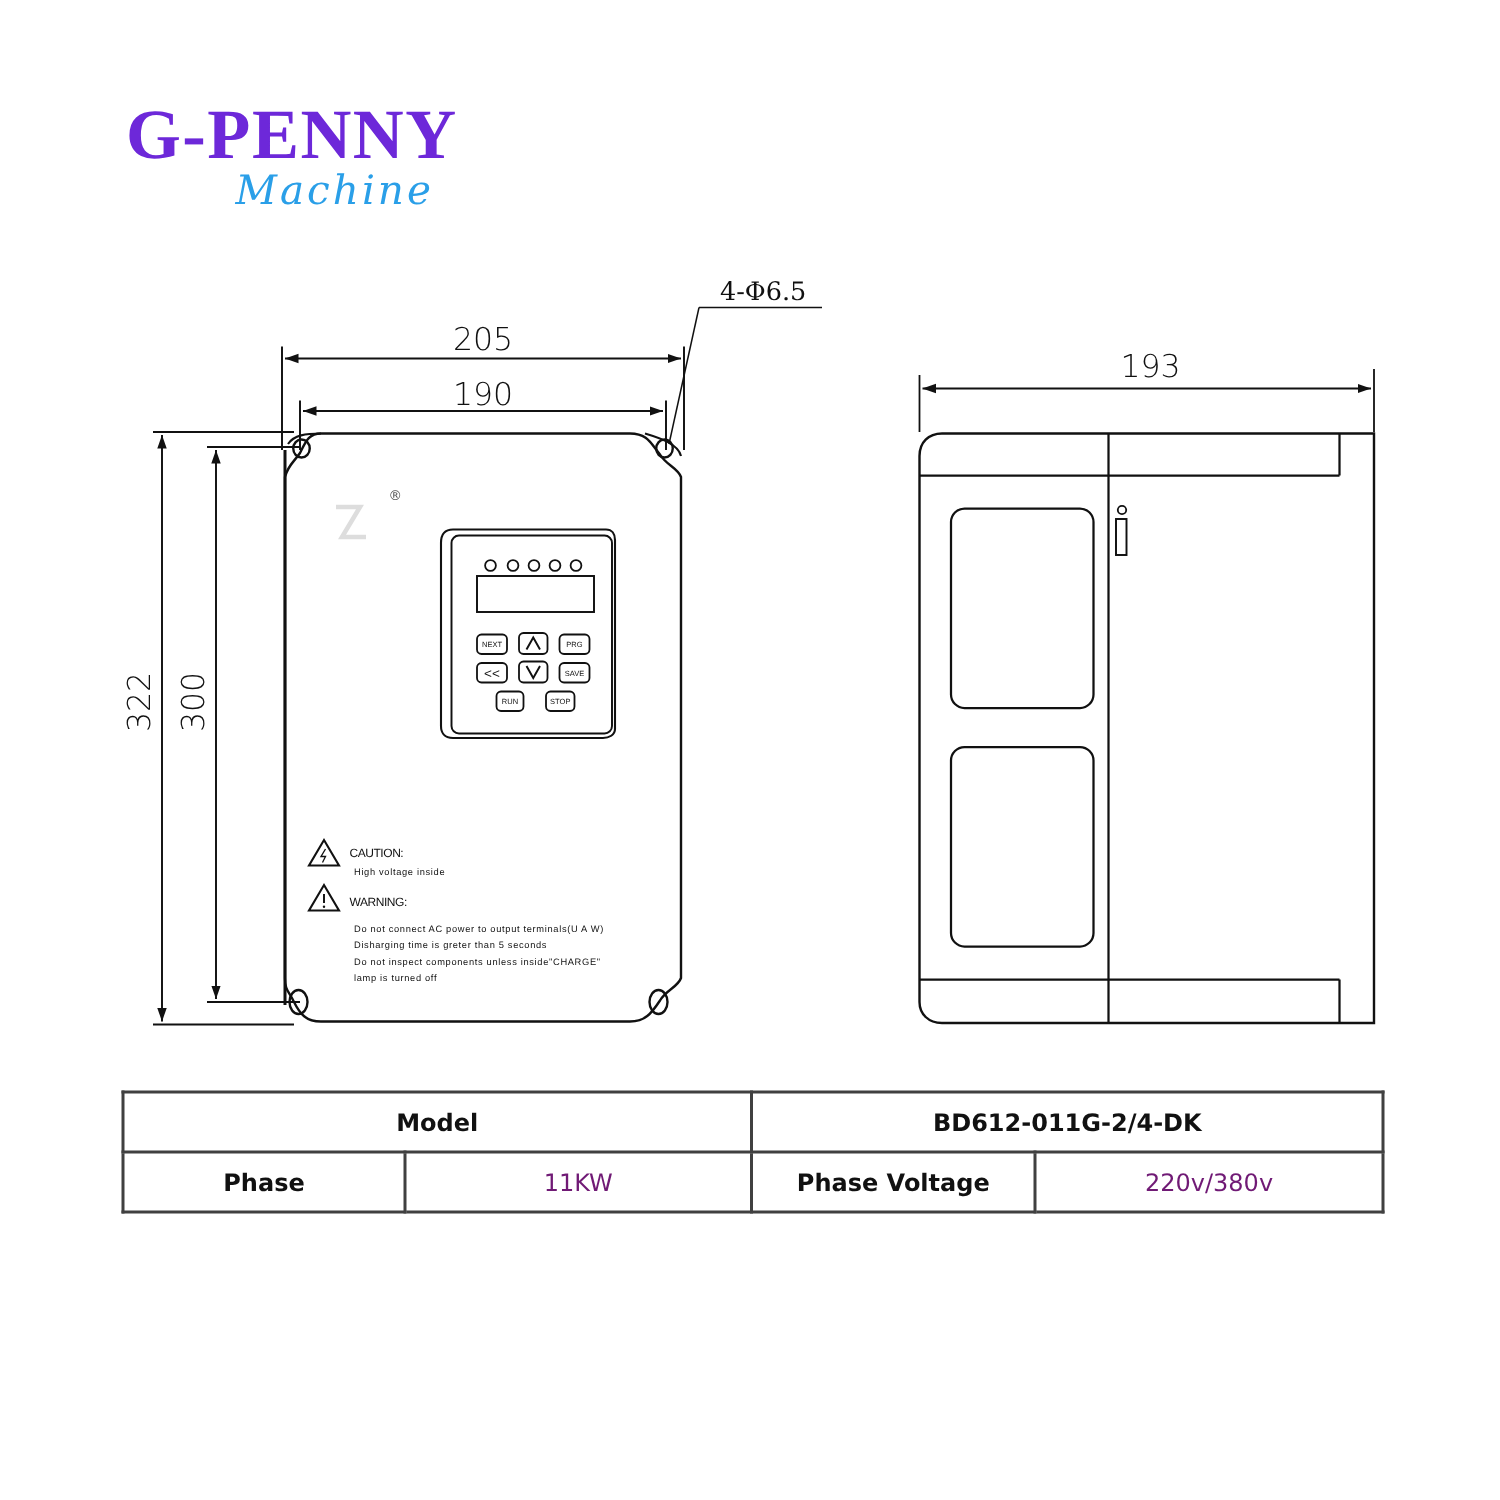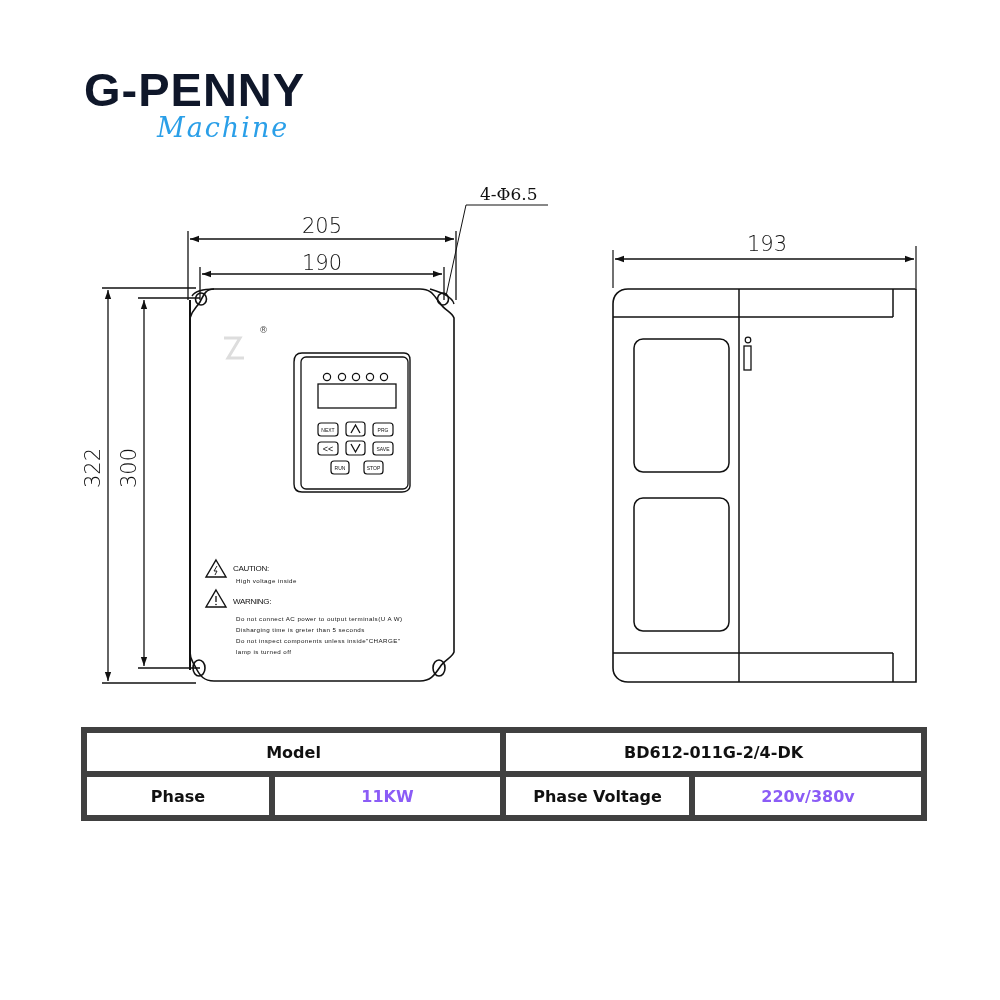--- a/index.html
+++ b/index.html
@@ -7,29 +7,29 @@
   .logo { position: absolute; left: 84px; top: 62px; width: 300px; height: 90px; }
   .logo-main { position: absolute; left: 0; top: 0; font-family: "Liberation Sans", sans-serif; font-weight: 700; font-size: 47px; letter-spacing: 1px; line-height: 56px; }
   .logo-sub { position: absolute; left: 73px; top: 50px; font-family: "DejaVu Serif", serif; font-style: italic; font-size: 27px; letter-spacing: 2px; line-height: 32px; }
   svg.drawing { position: absolute; left: 0; top: 0; width: 1000px; height: 720px; }
   svg text { fill: #111; }
   .dim { font-family: "DejaVu Sans", sans-serif; font-size: 21px; font-weight: 300; }
   .key { font-family: "Liberation Sans", sans-serif; font-size: 5px; text-anchor: middle; }
   .warn-head { font-family: "Liberation Sans", sans-serif; font-size: 8px; letter-spacing: -0.3px; }
   .warn-body { font-family: "Liberation Sans", sans-serif; font-size: 6.2px; letter-spacing: 0.45px; }
   table.specs { position: absolute; left: 81px; top: 727px; width: 840px; border-collapse: collapse; table-layout: fixed; }
-  table.specs td { border: 6px solid #404040; height: 38px; padding: 0; text-align: center; font-family: "DejaVu Sans", sans-serif; font-size: 16px; }
+  table.specs td { border: 2px solid #404040; height: 38px; padding: 0; text-align: center; font-family: "DejaVu Sans", sans-serif; font-size: 16px; }
   table.specs td.lbl { font-weight: 700; }
-  table.specs td.val { font-weight: 700; color: #8b5cf6; }
+  table.specs td.val { font-weight: 400; color: #701a75; }
 </style>
 </head>
 <body>
 
 <div class="logo">
-  <div class="logo-main" style="color:#0f172a;">G-PENNY</div>
+  <div class="logo-main" style="color:#6d28d9;font-family:Liberation Serif, serif;">G-PENNY</div>
   <div class="logo-sub" style="color:#2a9fe8;text-align:right;">Machine</div>
 </div>
 
 <svg class="drawing" viewBox="0 0 1000 720" xmlns="http://www.w3.org/2000/svg">
   <defs>
     <marker id="arr" viewBox="0 0 10 10" refX="10" refY="5" markerWidth="9" markerHeight="9" orient="auto-start-reverse" markerUnits="userSpaceOnUse">
       <path d="M0,1.5 L10,5 L0,8.5 z" fill="#111"></path>
     </marker>
   </defs>
 

